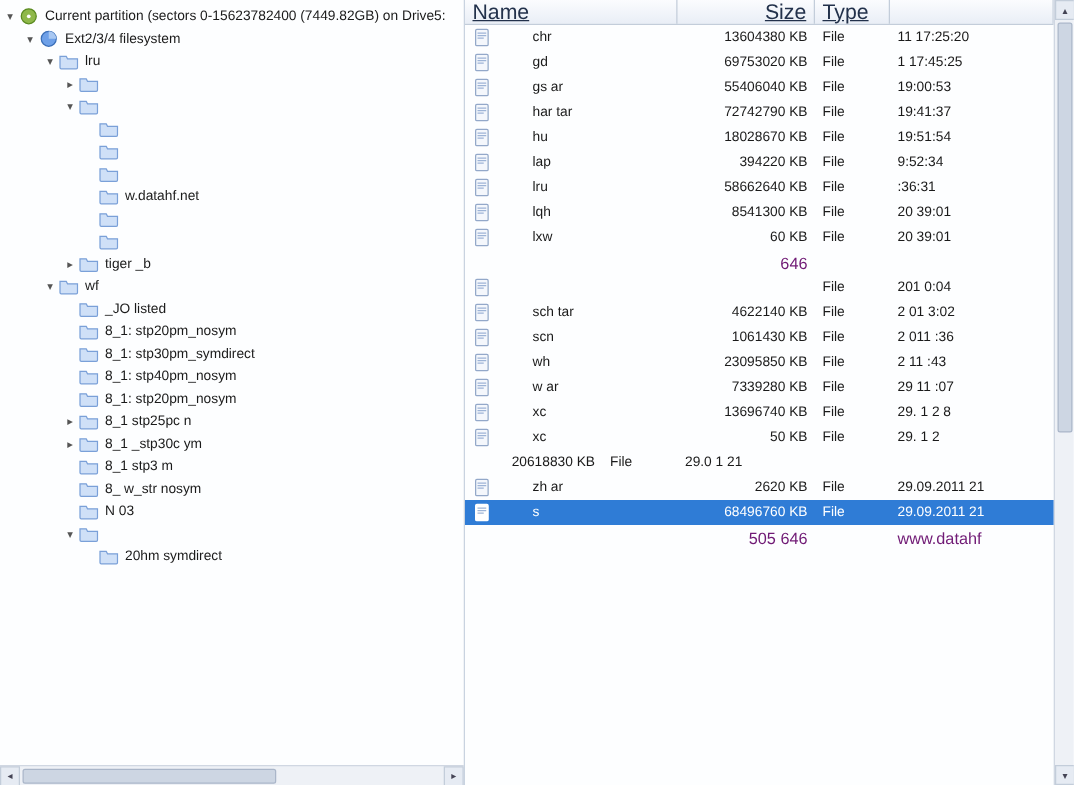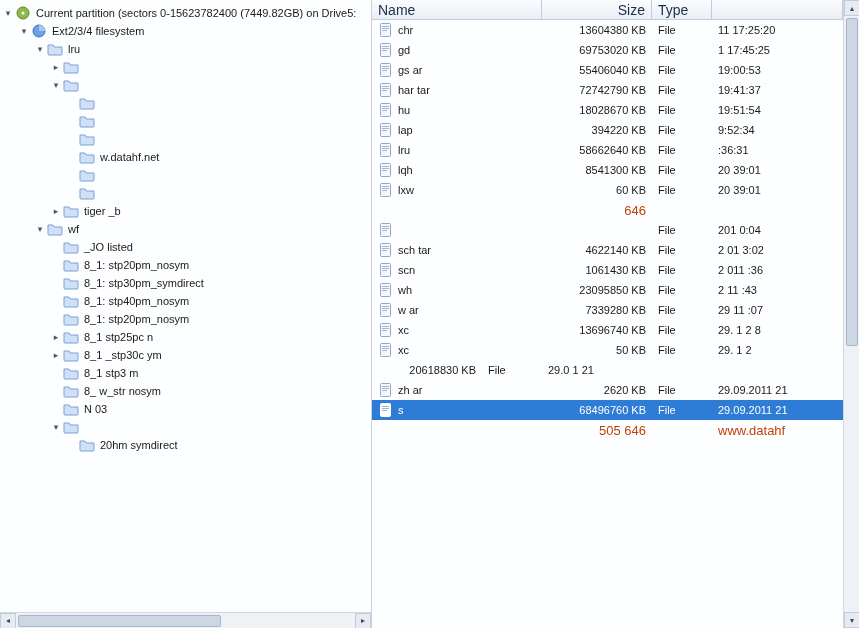--- a/index.html
+++ b/index.html
@@ -87,23 +87,23 @@
   }
   .hdr {
     display:flex;
     height:20px;
     background:linear-gradient(#fbfcfe,#e9eef6);
     border-bottom:1px solid #c3cdda;
   }
   .hcol {
     border-right:1px solid #c3cdda;
     padding:3px 6px;
-    font-size:14px;
+    font-size:17px;
     color:#22314b;
-    display:flex; align-items:center;
+    display:flex; align-items:center;text-decoration:underline;
   }
   .hcol.r { justify-content:flex-end; }
   .list {
     flex:1;
     overflow:hidden;
     position:relative;
   }
   .list-inner { position:absolute; inset:0; overflow:hidden;}
   .row {
     display:flex;
@@ -114,23 +114,23 @@
     background:#2f7cd6;
     color:#fff;
   }
   .cell { padding:2px 6px; overflow:hidden; white-space:nowrap; }
   .cell.size { text-align:right;}
   .ficon {
     width:16px;height:16px;
     display:inline-flex;align-items:center;justify-content:center;
     margin-right:4px;
   }
-  .row .namecell { display:flex; align-items:center; }
+  .row .namecell { display:flex; align-items:center;gap:28px; }
   .watermark {
-    color:#c2410c;
+    color:#701a75;
     font-size:13px;
   }
 </style>
 </head>
 <body>
 
 <div class="wrap">
 
   <div class="left">
     <div class="tree" id="tree">

